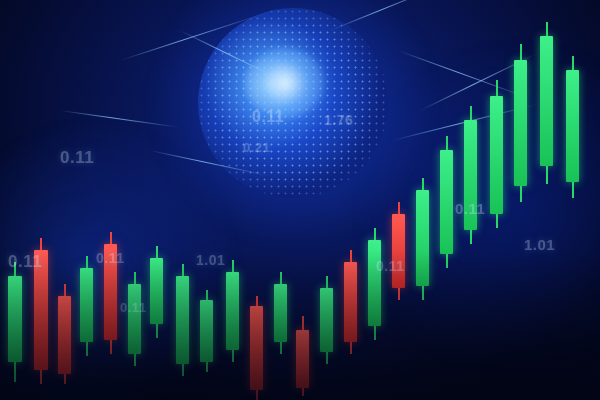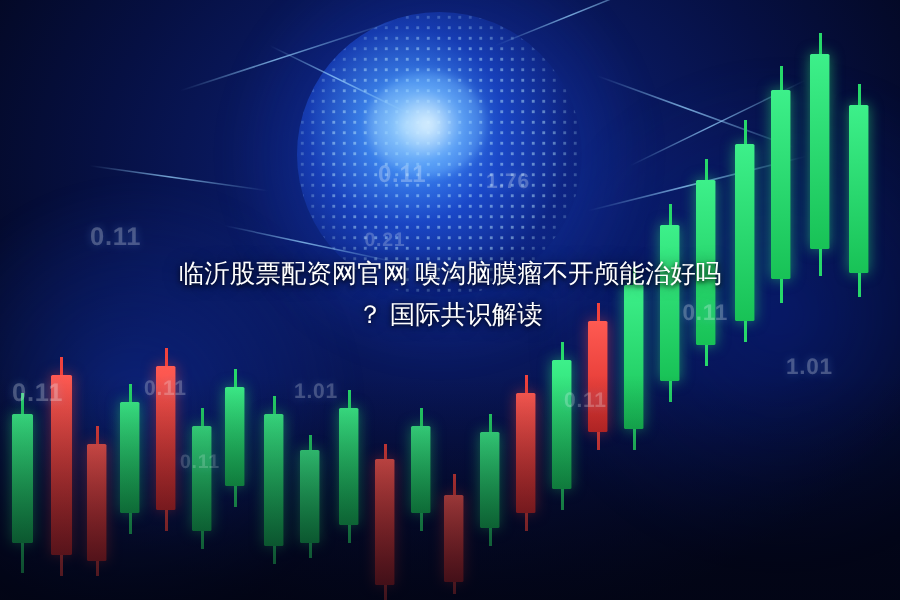--- a/index.html
+++ b/index.html
@@ -267,29 +267,25 @@
         <div class="wick" style="top: 56px; height: 142px;"></div>
         <div class="body" style="top: 70px; height: 112px;"></div>
       </div>
     </div>
 
   <div class="bg-bottom-dark"></div>
 
   <div id="watermarks">
       <span class="wm" style="left: 252px; top: 108px; font-size: 16px; opacity: 0.55;">0.11</span>
       <span class="wm" style="left: 324px; top: 112px; font-size: 14px; opacity: 0.5;">1.76</span>
-      <span class="wm" style="left: 243px; top: 152px; font-size: 13px; opacity: 0.45;">0.21</span>
+      <span class="wm" style="left: 243px; top: 140px; font-size: 13px; opacity: 0.45;">0.21</span>
       <span class="wm" style="left: 60px; top: 148px; font-size: 17px; opacity: 0.5;">0.11</span>
       <span class="wm" style="left: 455px; top: 200px; font-size: 15px; opacity: 0.5;">0.11</span>
       <span class="wm" style="left: 524px; top: 236px; font-size: 15px; opacity: 0.5;">1.01</span>
       <span class="wm" style="left: 8px; top: 252px; font-size: 17px; opacity: 0.5;">0.11</span>
       <span class="wm" style="left: 96px; top: 250px; font-size: 14px; opacity: 0.45;">0.11</span>
       <span class="wm" style="left: 196px; top: 252px; font-size: 14px; opacity: 0.45;">1.01</span>
       <span class="wm" style="left: 376px; top: 258px; font-size: 14px; opacity: 0.45;">0.11</span>
       <span class="wm" style="left: 120px; top: 300px; font-size: 13px; opacity: 0.35;">0.11</span>
     </div>
 
-  <div class="headline">
-    <span class="line1">临沂股票配资网官网 嗅沟脑膜瘤不开颅能治好吗</span>
-    <span class="line2">？ 国际共识解读</span>
-  </div>
 
 </div>
 
 </body></html>

